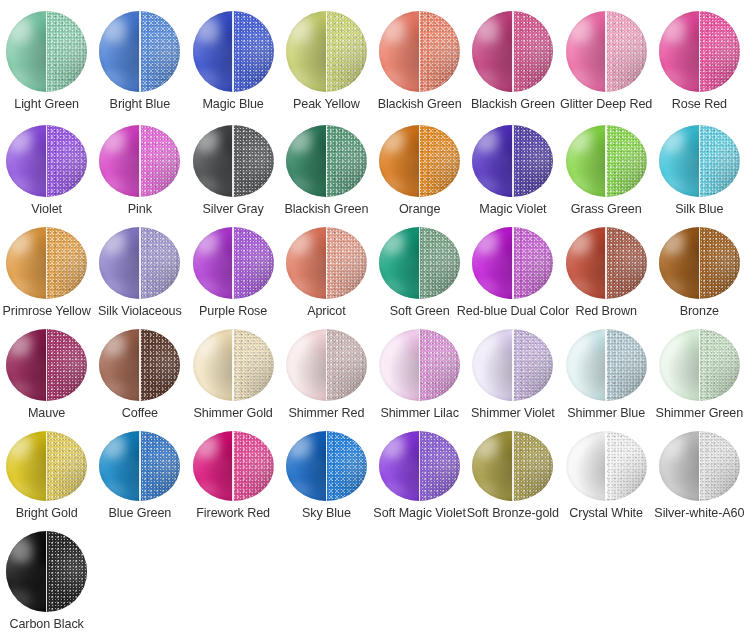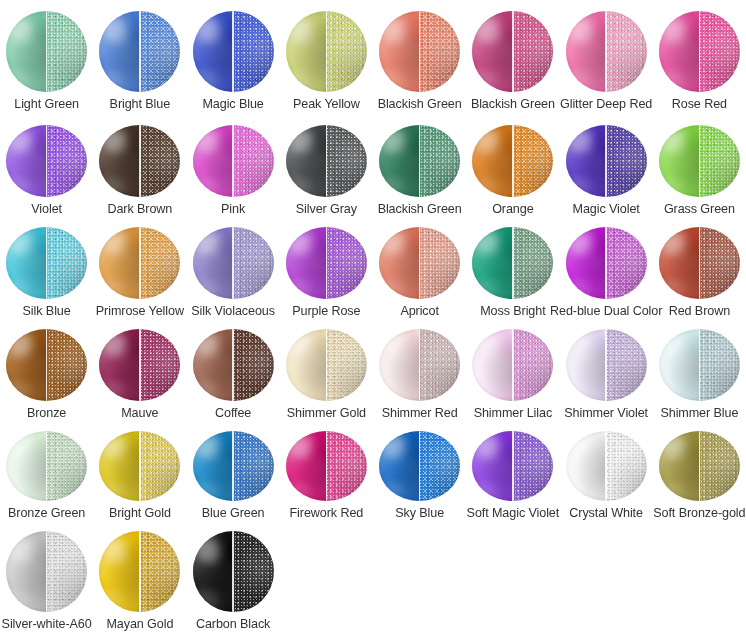--- a/index.html
+++ b/index.html
@@ -368,41 +368,20 @@
           <div class="pshade"></div>
         </div>
         <div class="divider"></div>
         <div class="disc-rim"></div>
       </div>
       <div class="swatch-label">Violet</div>
     </div>
     <div class="swatch-cell">
       <div class="swatch-disc">
         <div class="half-gloss">
-          <div class="base" style="background: linear-gradient(128deg, rgb(110, 88, 74) 0%, rgb(75, 58, 48) 42%, rgb(47, 33, 25) 100%);"></div>
-          <div class="swirl-a" style="background: linear-gradient(90deg, rgb(110, 88, 74) 0%, rgb(47, 33, 25) 100%);"></div>
-          <div class="swirl-b" style="background: linear-gradient(270deg, rgb(110, 88, 74) 0%, rgb(75, 58, 48) 100%);"></div>
-          <div class="gloss-hi"></div>
-          <div class="gloss-lo"></div>
-          <div class="shade"></div>
-        </div>
-        <div class="half-powder">
-          <div class="base" style="background: rgb(91, 68, 52);"></div>
-          <div class="grain" style="background-position: 2px 3px, 4.5px 1.2px, 2px 2.6px, 0.8px 2.6px;"></div>
-          <div class="grain2"></div>
-          <div class="pshade"></div>
-        </div>
-        <div class="divider"></div>
-        <div class="disc-rim"></div>
-      </div>
-      <div class="swatch-label">Dark Brown</div>
-    </div>
-    <div class="swatch-cell">
-      <div class="swatch-disc">
-        <div class="half-gloss">
           <div class="base" style="background: linear-gradient(128deg, rgb(232, 127, 219) 0%, rgb(217, 69, 200) 42%, rgb(183, 42, 166) 100%);"></div>
           <div class="swirl-a" style="background: linear-gradient(90deg, rgb(232, 127, 219) 0%, rgb(183, 42, 166) 100%);"></div>
           <div class="swirl-b" style="background: linear-gradient(270deg, rgb(232, 127, 219) 0%, rgb(217, 69, 200) 100%);"></div>
           <div class="gloss-hi"></div>
           <div class="gloss-lo"></div>
           <div class="shade"></div>
         </div>
         <div class="half-powder">
           <div class="base" style="background: rgb(228, 112, 216);"></div>
           <div class="grain" style="background-position: 4px 1px, 1.5px 1.2px, 2px 0.6px, 0.8px 2.6px;"></div>
@@ -636,21 +615,21 @@
         </div>
         <div class="half-powder">
           <div class="base" style="background: rgb(126, 167, 140);"></div>
           <div class="grain" style="background-position: 0px 0px, 2.5px 1.2px, 2px 1.6px, 0.8px 2.6px;"></div>
           <div class="grain2"></div>
           <div class="pshade"></div>
         </div>
         <div class="divider"></div>
         <div class="disc-rim"></div>
       </div>
-      <div class="swatch-label">Moss Bright</div>
+      <div class="swatch-label">Soft Green</div>
     </div>
     <div class="swatch-cell">
       <div class="swatch-disc">
         <div class="half-gloss">
           <div class="base" style="background: linear-gradient(128deg, rgb(217, 94, 234) 0%, rgb(193, 24, 216) 42%, rgb(154, 12, 174) 100%);"></div>
           <div class="swirl-a" style="background: linear-gradient(90deg, rgb(217, 94, 234) 0%, rgb(154, 12, 174) 100%);"></div>
           <div class="swirl-b" style="background: linear-gradient(270deg, rgb(217, 94, 234) 0%, rgb(193, 24, 216) 100%);"></div>
           <div class="gloss-hi"></div>
           <div class="gloss-lo"></div>
           <div class="shade"></div>
@@ -867,21 +846,21 @@
         </div>
         <div class="half-powder">
           <div class="base" style="background: rgb(198, 223, 196);"></div>
           <div class="grain" style="background-position: 2px 3px, 1.5px 1.2px, 2px 0.6px, 0.8px 2.6px;"></div>
           <div class="grain2"></div>
           <div class="pshade"></div>
         </div>
         <div class="divider"></div>
         <div class="disc-rim"></div>
       </div>
-      <div class="swatch-label">Bronze Green</div>
+      <div class="swatch-label">Shimmer Green</div>
     </div>
     <div class="swatch-cell">
       <div class="swatch-disc">
         <div class="half-gloss">
           <div class="base" style="background: linear-gradient(128deg, rgb(236, 220, 99) 0%, rgb(220, 196, 20) 42%, rgb(181, 160, 8) 100%);"></div>
           <div class="swirl-a" style="background: linear-gradient(90deg, rgb(236, 220, 99) 0%, rgb(181, 160, 8) 100%);"></div>
           <div class="swirl-b" style="background: linear-gradient(270deg, rgb(236, 220, 99) 0%, rgb(220, 196, 20) 100%);"></div>
           <div class="gloss-hi"></div>
           <div class="gloss-lo"></div>
           <div class="shade"></div>
@@ -977,20 +956,41 @@
           <div class="pshade"></div>
         </div>
         <div class="divider"></div>
         <div class="disc-rim"></div>
       </div>
       <div class="swatch-label">Soft Magic Violet</div>
     </div>
     <div class="swatch-cell">
       <div class="swatch-disc">
         <div class="half-gloss">
+          <div class="base" style="background: linear-gradient(128deg, rgb(196, 186, 119) 0%, rgb(163, 151, 65) 42%, rgb(132, 122, 40) 100%);"></div>
+          <div class="swirl-a" style="background: linear-gradient(90deg, rgb(196, 186, 119) 0%, rgb(132, 122, 40) 100%);"></div>
+          <div class="swirl-b" style="background: linear-gradient(270deg, rgb(196, 186, 119) 0%, rgb(163, 151, 65) 100%);"></div>
+          <div class="gloss-hi"></div>
+          <div class="gloss-lo"></div>
+          <div class="shade"></div>
+        </div>
+        <div class="half-powder">
+          <div class="base" style="background: rgb(172, 161, 90);"></div>
+          <div class="grain" style="background-position: 1px 4px, 4.5px 1.2px, 2px 1.6px, 0.8px 2.6px;"></div>
+          <div class="grain2"></div>
+          <div class="pshade"></div>
+        </div>
+        <div class="divider"></div>
+        <div class="disc-rim"></div>
+      </div>
+      <div class="swatch-label">Soft Bronze-gold</div>
+    </div>
+    <div class="swatch-cell">
+      <div class="swatch-disc">
+        <div class="half-gloss">
           <div class="base" style="background: linear-gradient(128deg, rgb(255, 255, 255) 0%, rgb(247, 247, 247) 42%, rgb(222, 222, 222) 100%);"></div>
           <div class="swirl-a" style="background: linear-gradient(90deg, rgb(255, 255, 255) 0%, rgb(222, 222, 222) 100%);"></div>
           <div class="swirl-b" style="background: linear-gradient(270deg, rgb(255, 255, 255) 0%, rgb(247, 247, 247) 100%);"></div>
           <div class="gloss-hi"></div>
           <div class="gloss-lo"></div>
           <div class="shade"></div>
         </div>
         <div class="half-powder">
           <div class="base" style="background: rgb(242, 242, 242);"></div>
           <div class="grain" style="background-position: 3px 2px, 1.5px 1.2px, 2px 2.6px, 0.8px 2.6px;"></div>
@@ -998,41 +998,20 @@
           <div class="pshade"></div>
         </div>
         <div class="divider"></div>
         <div class="disc-rim"></div>
       </div>
       <div class="swatch-label">Crystal White</div>
     </div>
     <div class="swatch-cell">
       <div class="swatch-disc">
         <div class="half-gloss">
-          <div class="base" style="background: linear-gradient(128deg, rgb(196, 186, 119) 0%, rgb(163, 151, 65) 42%, rgb(132, 122, 40) 100%);"></div>
-          <div class="swirl-a" style="background: linear-gradient(90deg, rgb(196, 186, 119) 0%, rgb(132, 122, 40) 100%);"></div>
-          <div class="swirl-b" style="background: linear-gradient(270deg, rgb(196, 186, 119) 0%, rgb(163, 151, 65) 100%);"></div>
-          <div class="gloss-hi"></div>
-          <div class="gloss-lo"></div>
-          <div class="shade"></div>
-        </div>
-        <div class="half-powder">
-          <div class="base" style="background: rgb(172, 161, 90);"></div>
-          <div class="grain" style="background-position: 1px 4px, 4.5px 1.2px, 2px 1.6px, 0.8px 2.6px;"></div>
-          <div class="grain2"></div>
-          <div class="pshade"></div>
-        </div>
-        <div class="divider"></div>
-        <div class="disc-rim"></div>
-      </div>
-      <div class="swatch-label">Soft Bronze-gold</div>
-    </div>
-    <div class="swatch-cell">
-      <div class="swatch-disc">
-        <div class="half-gloss">
           <div class="base" style="background: linear-gradient(128deg, rgb(228, 228, 228) 0%, rgb(200, 200, 200) 42%, rgb(166, 166, 166) 100%);"></div>
           <div class="swirl-a" style="background: linear-gradient(90deg, rgb(228, 228, 228) 0%, rgb(166, 166, 166) 100%);"></div>
           <div class="swirl-b" style="background: linear-gradient(270deg, rgb(228, 228, 228) 0%, rgb(200, 200, 200) 100%);"></div>
           <div class="gloss-hi"></div>
           <div class="gloss-lo"></div>
           <div class="shade"></div>
         </div>
         <div class="half-powder">
           <div class="base" style="background: rgb(226, 226, 226);"></div>
           <div class="grain" style="background-position: 0px 0px, 2.5px 1.2px, 2px 0.6px, 0.8px 2.6px;"></div>
@@ -1040,41 +1019,20 @@
           <div class="pshade"></div>
         </div>
         <div class="divider"></div>
         <div class="disc-rim"></div>
       </div>
       <div class="swatch-label">Silver-white-A60</div>
     </div>
     <div class="swatch-cell">
       <div class="swatch-disc">
         <div class="half-gloss">
-          <div class="base" style="background: linear-gradient(128deg, rgb(248, 221, 82) 0%, rgb(240, 196, 0) 42%, rgb(203, 164, 0) 100%);"></div>
-          <div class="swirl-a" style="background: linear-gradient(90deg, rgb(248, 221, 82) 0%, rgb(203, 164, 0) 100%);"></div>
-          <div class="swirl-b" style="background: linear-gradient(270deg, rgb(248, 221, 82) 0%, rgb(240, 196, 0) 100%);"></div>
-          <div class="gloss-hi"></div>
-          <div class="gloss-lo"></div>
-          <div class="shade"></div>
-        </div>
-        <div class="half-powder">
-          <div class="base" style="background: rgb(217, 176, 62);"></div>
-          <div class="grain" style="background-position: 2px 3px, 3.5px 1.2px, 2px 1.6px, 0.8px 2.6px;"></div>
-          <div class="grain2"></div>
-          <div class="pshade"></div>
-        </div>
-        <div class="divider"></div>
-        <div class="disc-rim"></div>
-      </div>
-      <div class="swatch-label">Mayan Gold</div>
-    </div>
-    <div class="swatch-cell">
-      <div class="swatch-disc">
-        <div class="half-gloss">
           <div class="base" style="background: linear-gradient(128deg, rgb(60, 60, 60) 0%, rgb(20, 20, 20) 42%, rgb(0, 0, 0) 100%);"></div>
           <div class="swirl-a" style="background: linear-gradient(90deg, rgb(60, 60, 60) 0%, rgb(0, 0, 0) 100%);"></div>
           <div class="swirl-b" style="background: linear-gradient(270deg, rgb(60, 60, 60) 0%, rgb(20, 20, 20) 100%);"></div>
           <div class="gloss-hi"></div>
           <div class="gloss-lo"></div>
           <div class="shade"></div>
         </div>
         <div class="half-powder">
           <div class="base" style="background: rgb(39, 39, 39);"></div>
           <div class="grain" style="background-position: 4px 1px, 4.5px 1.2px, 2px 2.6px, 0.8px 2.6px;"></div>

